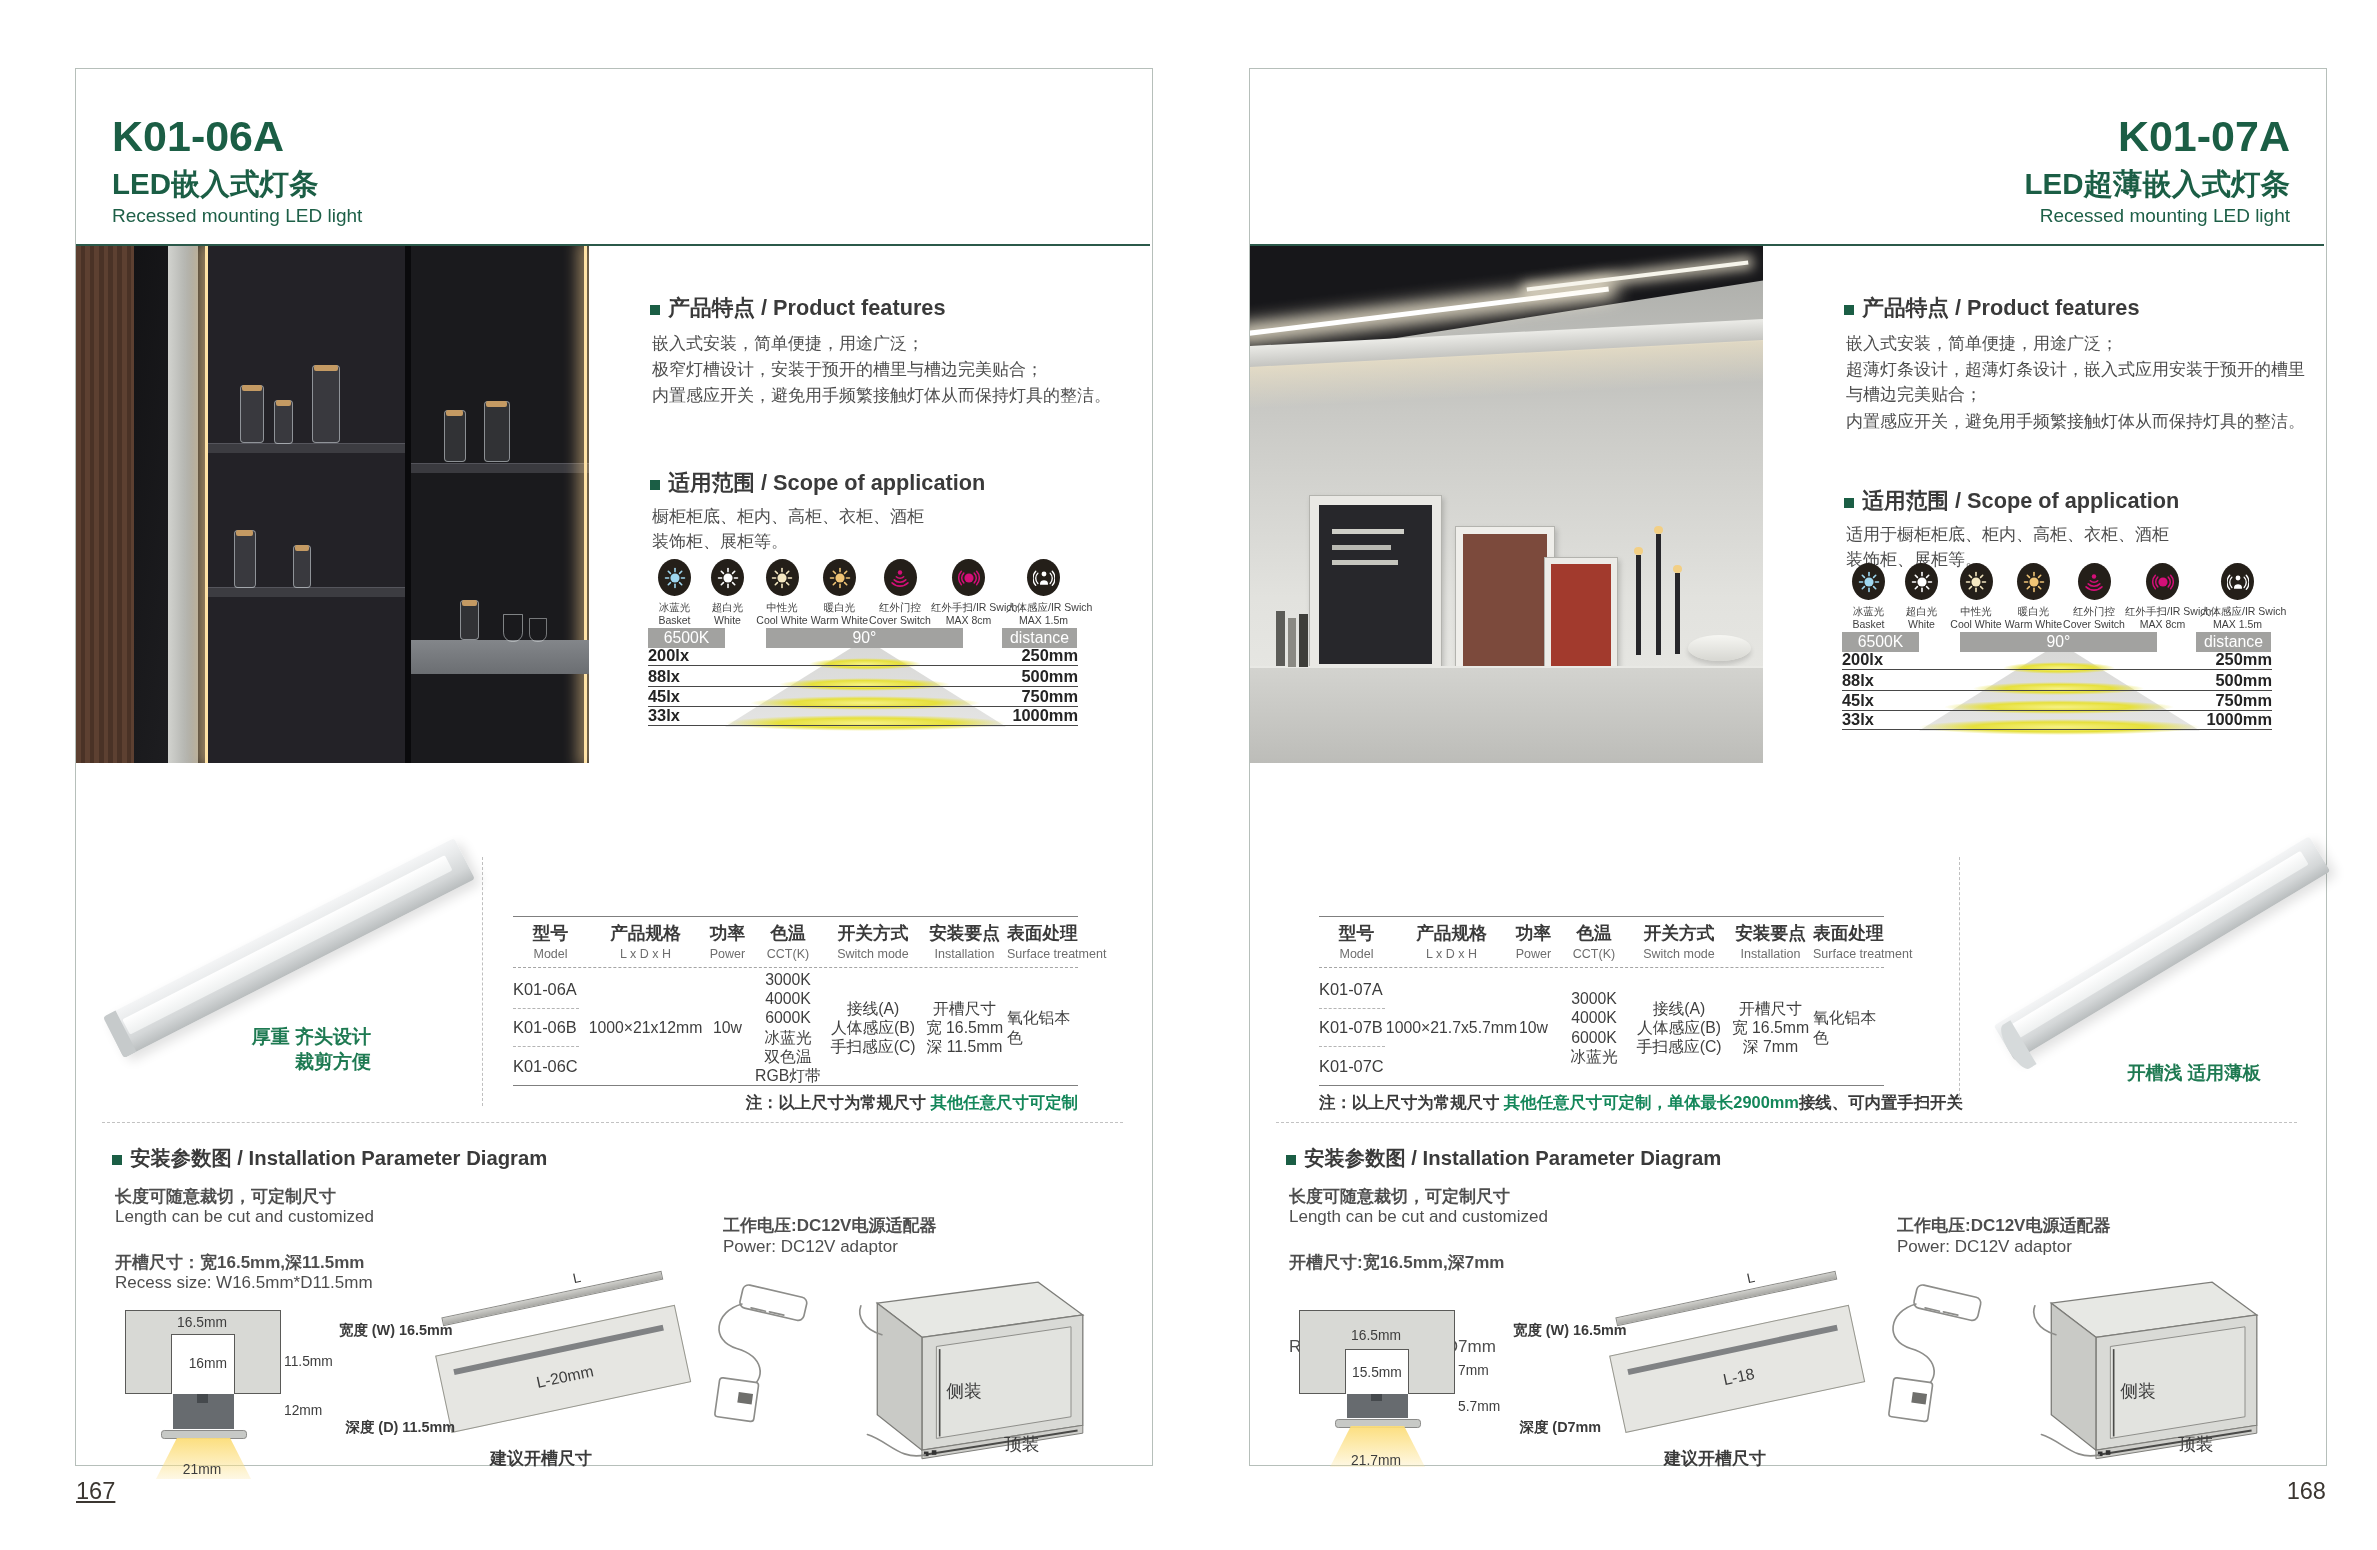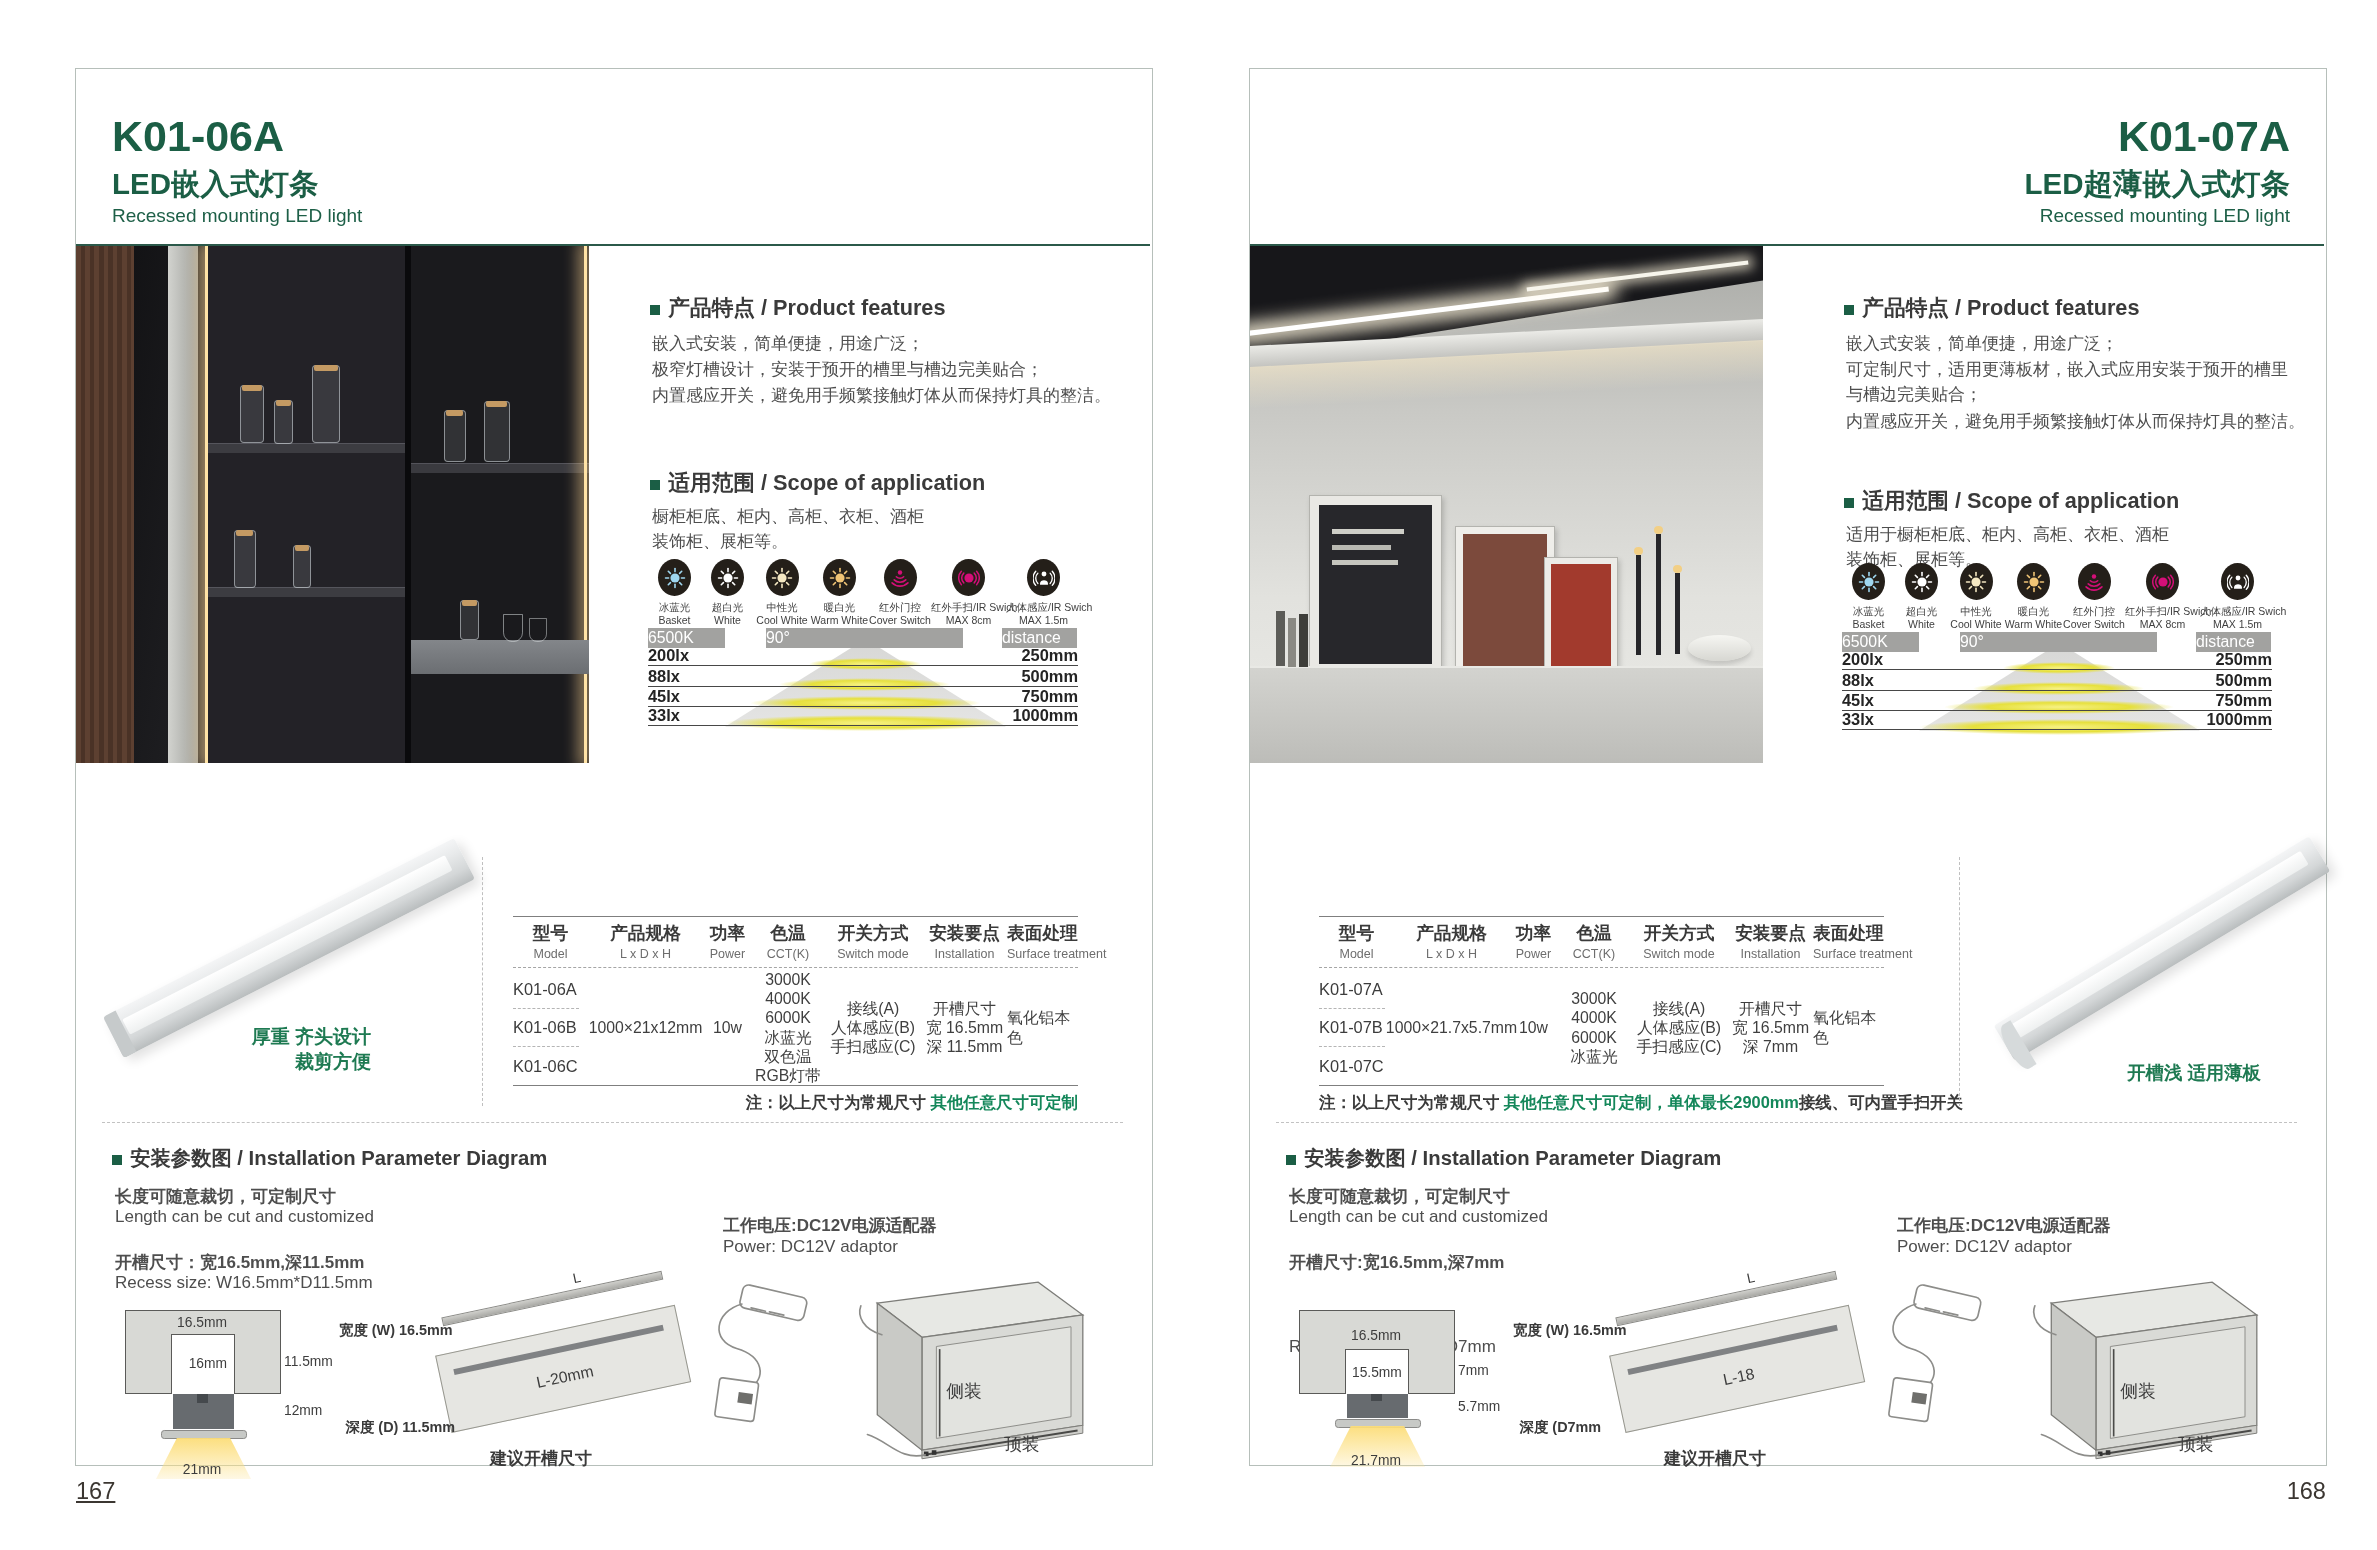--- a/index.html
+++ b/index.html
@@ -28,21 +28,21 @@
 
   
   .icons-row{position:absolute;display:flex;align-items:flex-start;}
   .icon-cell{text-align:center;}
   .icon-circle{width:33px;height:37px;border-radius:50%;background:#241f19;display:flex;align-items:center;justify-content:center;margin:0 auto;}
   .icon-label{font-size:10.5px;color:#3f3f3f;line-height:1.3;margin-top:4.6px;white-space:nowrap;}
   svg.ic{width:22px;height:22px;display:block;}
 
   
   .chart{position:absolute;width:430px;height:105px;}
-  .gray-box{position:absolute;background:#a2a2a0;color:#fff;font-size:15.8px;text-align:left;height:19.7px;line-height:19.7px;top:0;}
+  .gray-box{position:absolute;background:#a2a2a0;color:#fff;font-size:15.8px;text-align:center;height:19.7px;line-height:19.7px;top:0;}
   .cone{position:absolute;left:77px;top:19.7px;width:281px;height:79px;
         clip-path:polygon(45% 0,55% 0,100% 100%,0 100%);
         background:linear-gradient(rgba(185,185,182,.55),rgba(160,160,156,.28));}
   .lightellipse{position:absolute;border-radius:50%;
         background:radial-gradient(closest-side,#f6f184,#e6e03c 62%,rgba(230,224,60,0));}
   .chart-row{position:absolute;left:0;width:430px;height:19.7px;border-bottom:1.3px solid #474747;
         display:flex;justify-content:space-between;align-items:flex-end;padding-bottom:0.7px;
         font-size:16.4px;font-weight:bold;color:#242424;}
 
   
@@ -483,21 +483,21 @@
     <div class="ph" style="left:423px;top:319px;width:8.5px;height:7.9px;background:#f2cf85;border-radius:50%;"></div>
     <div class="ph" style="left:438px;top:389px;width:63px;height:26px;border-radius:50%;background:linear-gradient(#f6f6f2,#d7d7d2);box-shadow:0 3.9px 5.3px rgba(0,0,0,.15);"></div>
     <div class="ph" style="left:0;top:420px;width:513px;height:97px;background:linear-gradient(#d3d3cf,#bcbcb8);border-top:2.6px solid #e9e9e5;"></div>
     <div class="ph" style="left:26px;top:365px;width:9.2px;height:55px;background:#5c5c58;"></div>
     <div class="ph" style="left:38px;top:372px;width:7.9px;height:49px;background:#8a8983;"></div>
     <div class="ph" style="left:49px;top:368px;width:8.5px;height:53px;background:#3e3e3a;"></div>
   </div>
 
   <div class="abs sec-title" style="left:594px;top:224px;">产品特点 / Product features</div>
   <div class="abs body-text" style="left:596px;top:263px;">嵌入式安装，简单便捷，用途广泛；</div>
-  <div class="abs body-text" style="left:596px;top:289px;">可定制尺寸，适用更薄板材，嵌入式应用安装于预开的槽里</div>
+  <div class="abs body-text" style="left:596px;top:289px;">超薄灯条设计，超薄灯条设计，嵌入式应用安装于预开的槽里</div>
   <div class="abs body-text" style="left:596px;top:314px;">与槽边完美贴合；</div>
   <div class="abs body-text" style="left:596px;top:341px;">内置感应开关，避免用手频繁接触灯体从而保持灯具的整洁。</div>
   <div class="abs sec-title" style="left:594px;top:417px;">适用范围 / Scope of application</div>
   <div class="abs body-text" style="left:596px;top:454px;">适用于橱柜柜底、柜内、高柜、衣柜、酒柜</div>
   <div class="abs body-text" style="left:596px;top:479px;">装饰柜、展柜等。</div>
 
   <div class="icons-row" style="left:592px;top:494px;width:433px;">
     <div class="icon-cell" style="width:53px;">
           <div class="icon-circle">
             <svg class="ic" style="color:#9fd7f0" viewBox="0 0 34 34" width="22" height="22">

